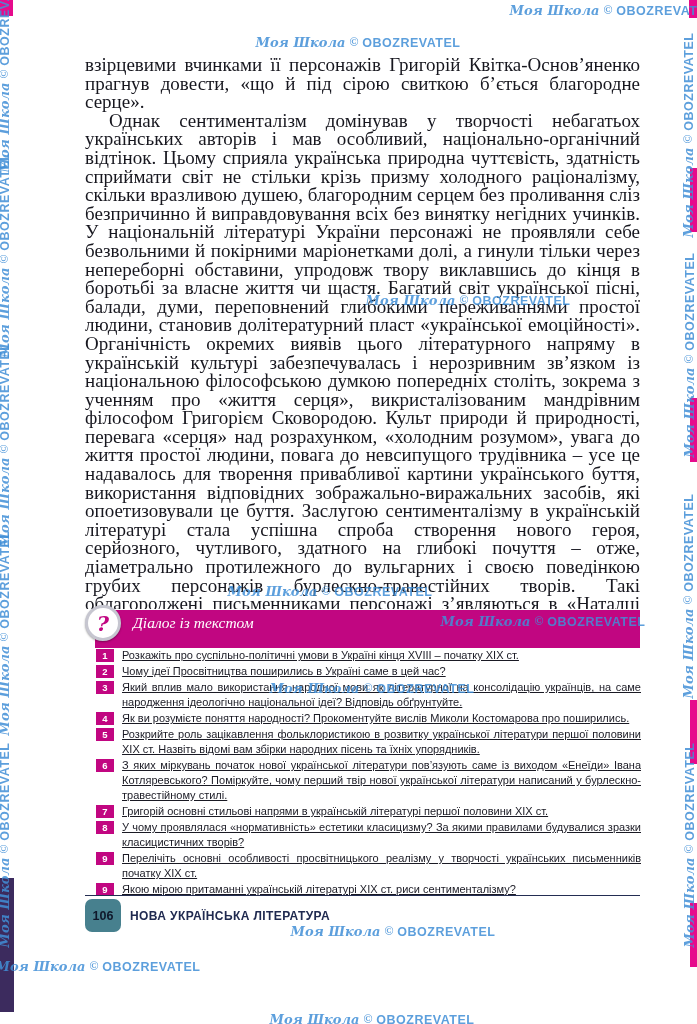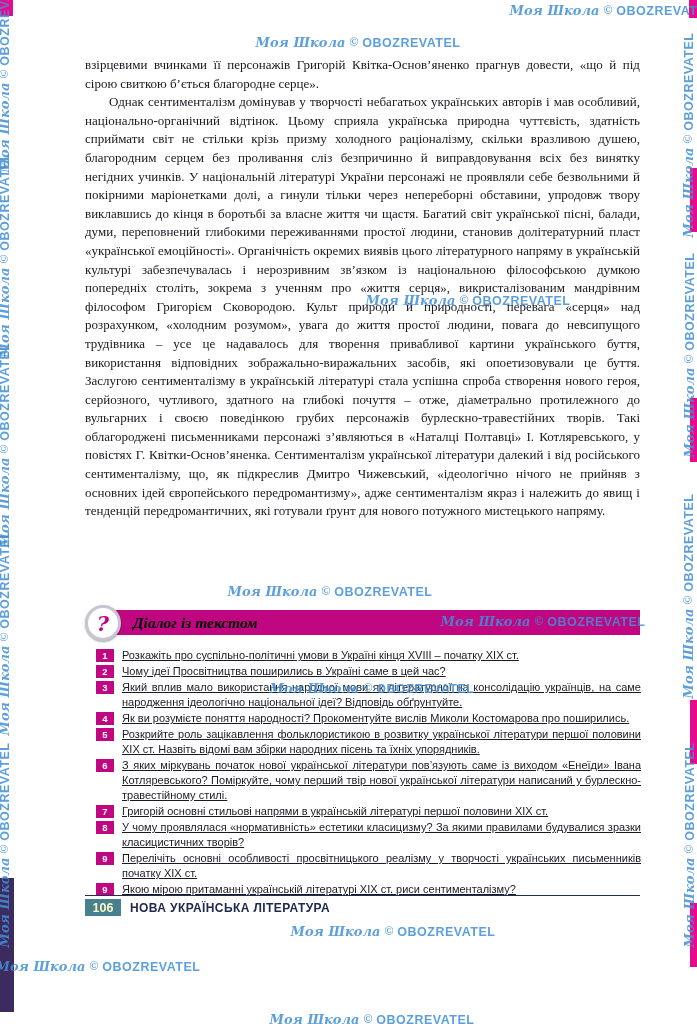--- a/index.html
+++ b/index.html
@@ -33,35 +33,35 @@
   .tab-r1{right:0;top:168px;width:7px;height:64px;}
   .tab-r2{right:0;top:398px;width:7px;height:64px;}
   .tab-r3{right:0;top:700px;width:7px;height:64px;}
   .tab-r4{right:0;top:903px;width:7px;height:64px;}
   .purple-bar{position:absolute;left:0;top:878px;width:14px;height:134px;background:#3c2b5e;z-index:4;}
 
   
   .text-block{
     position:absolute;left:85px;top:56px;width:555px;height:553px;
     overflow:hidden;
-    font-size:13px;line-height:18.6px;
+    font-size:19px;line-height:18.6px;
     color:#17171f;
     text-align:justify;
   }
   .text-block p{margin:0;}
   .p-indent{text-indent:24px;}
 
   
   .dialog-header{position:absolute;left:85px;right:57px;top:607px;height:34px;z-index:2;}
   .dialog-bar{
-    position:absolute;left:10px;right:0;top:3px;height:25px;
+    position:absolute;left:10px;right:0;top:3px;height:38px;
     background:#c10681;
-    color:#000000;
+    color:#ffffff;
     font-family:"Liberation Serif",serif;
-    font-style:italic;font-weight:bold;
+    font-style:italic;font-weight:normal;
     font-size:15.5px;line-height:26px;
     padding-left:38px;
     box-sizing:border-box;
   }
   .q-icon{
     position:absolute;left:0;top:-2px;
     width:30px;height:30px;border-radius:50%;
     background:#fff;
     border:3px solid #c6c6d0;
     box-shadow:0 1px 2px rgba(0,0,0,.35);
@@ -93,24 +93,24 @@
 
   
   .footer{
     position:absolute;left:85px;right:57px;top:895px;
     border-top:1.5px solid #232d52;
     padding-top:3px;
     display:flex;align-items:center;gap:9px;
     font-family:"Liberation Sans",sans-serif;
   }
   .page-num{
-    background:#47808e;color:#fef9c3;
-    min-width:36px;height:17px;
+    background:#47808e;color:#0f172a;
+    min-width:36px;height:33px;
     display:flex;align-items:center;justify-content:center;
-    font-size:12.5px;font-weight:bold;
+    font-size:12.5px;font-weight:bold;border-radius:7px;
   }
   .chapter{
     color:#202a50;font-size:12px;font-weight:bold;letter-spacing:.4px;
   }
 </style>
 </head>
 <body>
 
 <div class="page">
 

